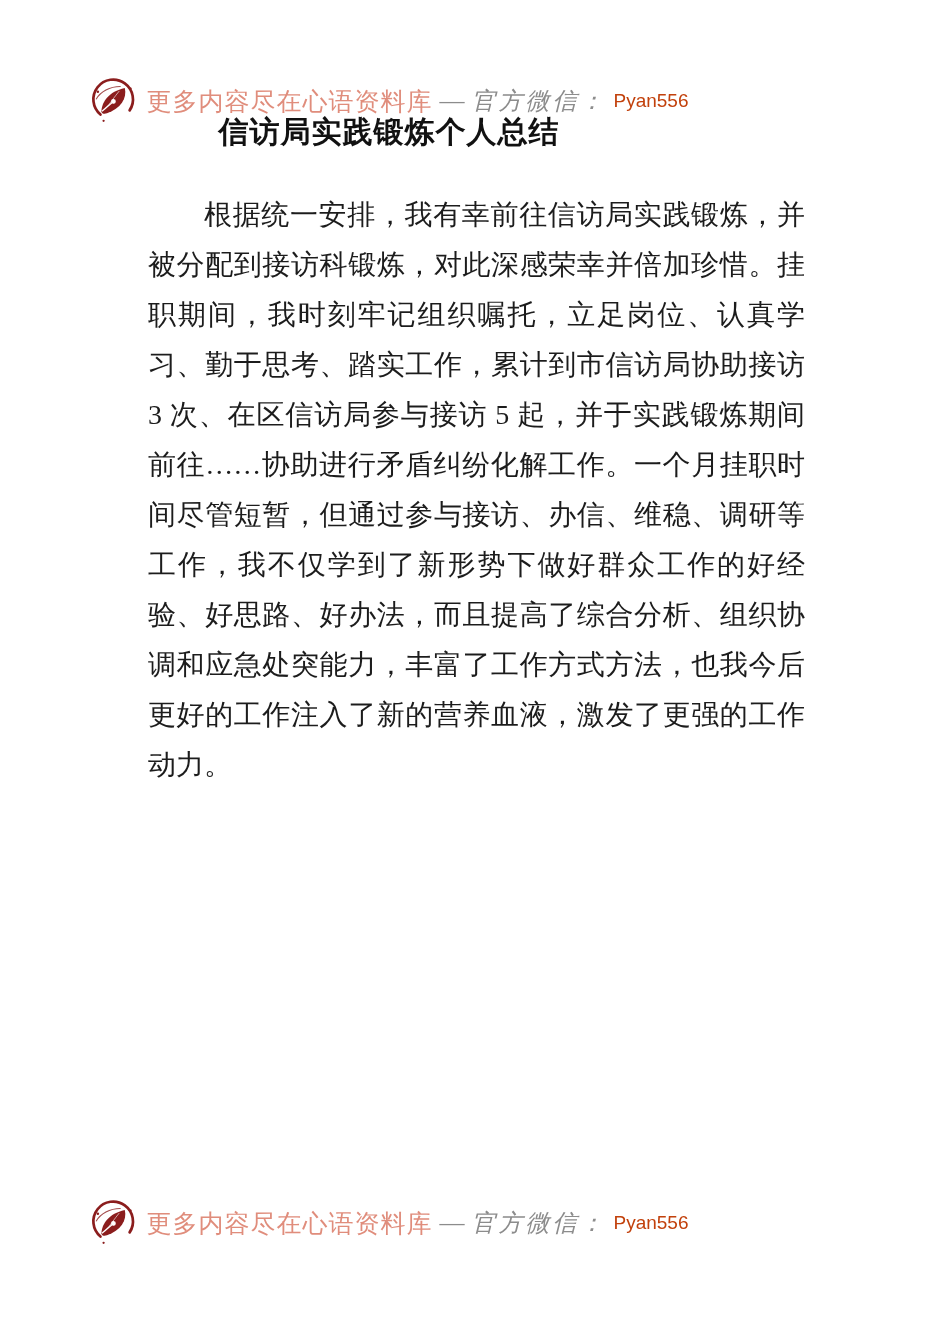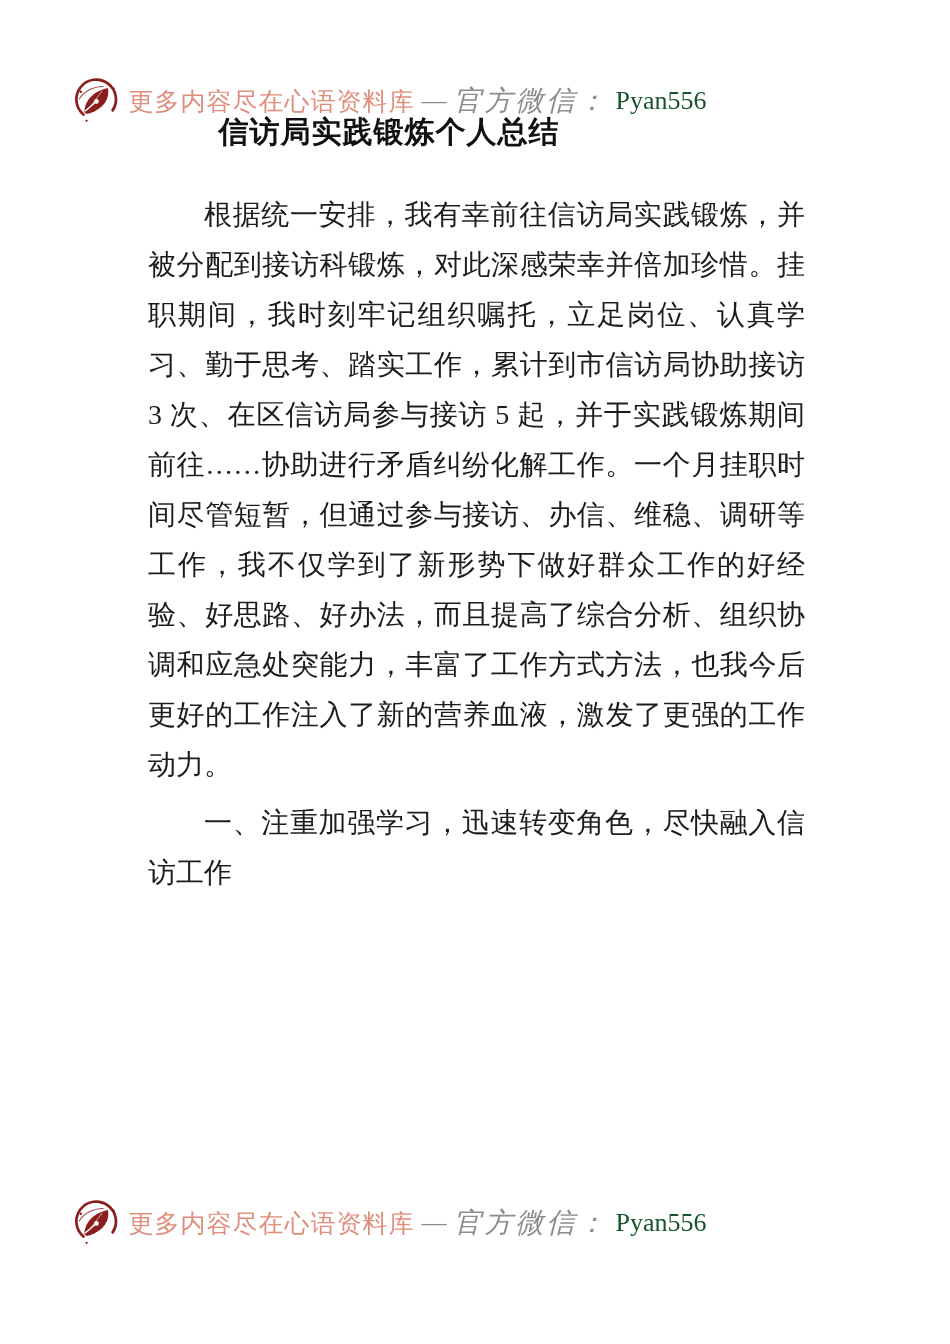--- a/index.html
+++ b/index.html
@@ -32,30 +32,30 @@
     font-size: 25px;
     letter-spacing: 1px;
     font-family: "Liberation Serif", "DejaVu Serif", serif;
   }
   .wm-dash {
     color: #8c8c8c;
     font-size: 25px;
   }
   .wm-label {
     color: #8c8c8c;
-    font-size: 28px;
+    font-size: 24px;
     font-style: italic;
     letter-spacing: 3px;
     font-family: Liberation Mono, monospace;
   }
   .wm-id {
-    color: #14532d;
-    font-size: 26px;
+    color: #c2410c;
+    font-size: 19px;
     font-style: normal;
-    font-family: Liberation Serif, serif;
+    font-family: Liberation Sans, sans-serif;
   }
   
   .doc-title {
     padding-top: 116px;
     text-align: center;
     font-size: 30px;
     line-height: 32px;
     font-weight: bold;
     color: #111111;
     letter-spacing: 1px;
@@ -97,21 +97,20 @@
     <span class="wm-brand">更多内容尽在心语资料库</span>
     <span class="wm-dash">—</span>
     <span class="wm-label">官方微信：</span>
     <span class="wm-id">Pyan556</span>
   </div>
 
   <h1 class="doc-title">信访局实践锻炼个人总结</h1>
 
   <div class="doc-body">
       <p><span>根据统一安排，我有幸前往信访局实践锻炼，并被分配到接访科锻炼，对此深感荣幸并倍加珍惜。挂职期间，我时刻牢记组织嘱托，立足岗位、认真学习、勤于思考、踏实工作，累计到市信访局协助接访 3 次、在区信访局参与接访 5 起，并于实践锻炼期间前往……协助进行矛盾纠纷化解工作。一个月挂职时间尽管短暂，但通过参与接访、办信、维稳、调研等工作，我不仅学到了新形势下做好群众工作的好经验、好思路、好办法，而且提高了综合分析、组织协调和应急处突能力，丰富了工作方式方法，也我今后更好的工作注入了新的营养血液，激发了更强的工作动力。</span></p>
-      <p><span>一、注重加强学习，迅速转变角色，尽快融入信访工作</span></p>
     </div>
 
   <div class="watermark bottom">
     <svg class="wm-logo" viewBox="0 0 48 48" aria-hidden="true">
       <path d="M11 37 A19 19 0 1 1 39 33" fill="none" stroke="#8b1d1d" stroke-width="2.6" stroke-linecap="round"></path>
       <path d="M7 22 C11 15 20 10 30 10" fill="none" stroke="#8b1d1d" stroke-width="1" stroke-linecap="round" opacity="0.8"></path>
       <g transform="rotate(6 24 24)">
         <path d="M13 35 C12.5 26 18 15.5 33 10.5 C36.5 20 31 30.5 18.5 36.5 C16 37.5 13.5 37.5 13 35 Z" fill="#8b1d1d"></path>
         <circle cx="23.5" cy="24.5" r="2.3" fill="#ffffff"></circle>
         <path d="M23.5 24.5 L13.5 35" stroke="#ffffff" stroke-width="1.3"></path>

